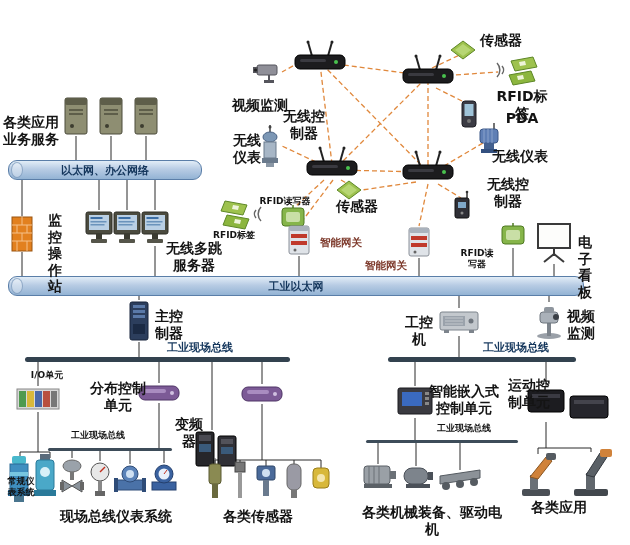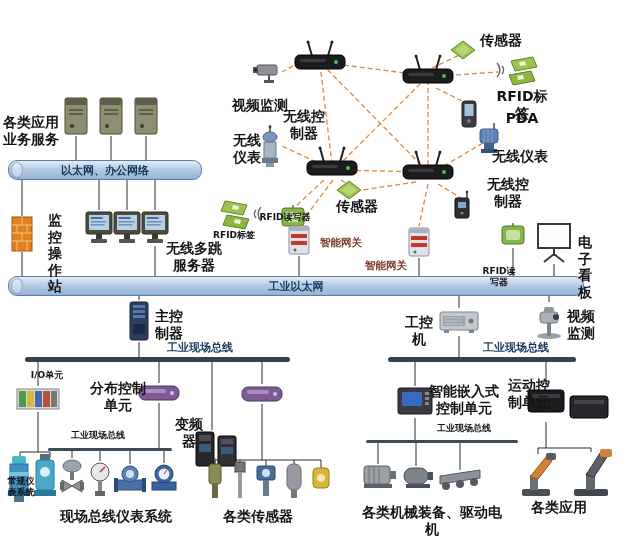--- a/index.html
+++ b/index.html
@@ -566,25 +566,25 @@
 制器</div>
   <div class="lbl" style="left:478px;top:32px;width:46px;">传感器</div>
   <div class="lbl" style="left:492px;top:88px;width:60px;">RFID标签</div>
   <div class="lbl" style="left:505px;top:110px;width:34px;">PDA</div>
   <div class="lbl" style="left:232px;top:132px;width:30px;">无线
 仪表</div>
   <div class="lbl" style="left:492px;top:148px;width:56px;">无线仪表</div>
   <div class="lbl" style="left:334px;top:198px;width:46px;">传感器</div>
   <div class="lbl" style="left:486px;top:176px;width:44px;">无线控
 制器</div>
-  <div class="lbl s9" style="left:250px;top:196px;width:70px;margin-top:16px;">RFID读写器</div>
+  <div class="lbl s9" style="left:250px;top:196px;width:70px;">RFID读写器</div>
   <div class="lbl s9" style="left:204px;top:230px;width:60px;">RFID标签</div>
   <div class="lbl gw" style="left:313px;top:236px;width:56px;">智能网关</div>
   <div class="lbl gw" style="left:358px;top:259px;width:56px;">智能网关</div>
-  <div class="lbl s9" style="left:476px;top:248px;width:46px;margin-top:18px;">RFID读
+  <div class="lbl s9" style="left:454px;top:248px;width:46px;">RFID读
 写器</div>
   <div class="lbl" style="left:572px;top:234px;width:26px;">电子
 看板</div>
   <div class="lbl" style="left:153px;top:308px;width:32px;">主控
 制器</div>
   <div class="lbl" style="left:400px;top:314px;width:38px;">工控机</div>
   <div class="lbl" style="left:566px;top:308px;width:30px;">视频
 监测</div>
   <div class="lbl buslbl" style="left:156px;top:342px;width:88px;">工业现场总线</div>
   <div class="lbl buslbl" style="left:472px;top:342px;width:88px;">工业现场总线</div>

